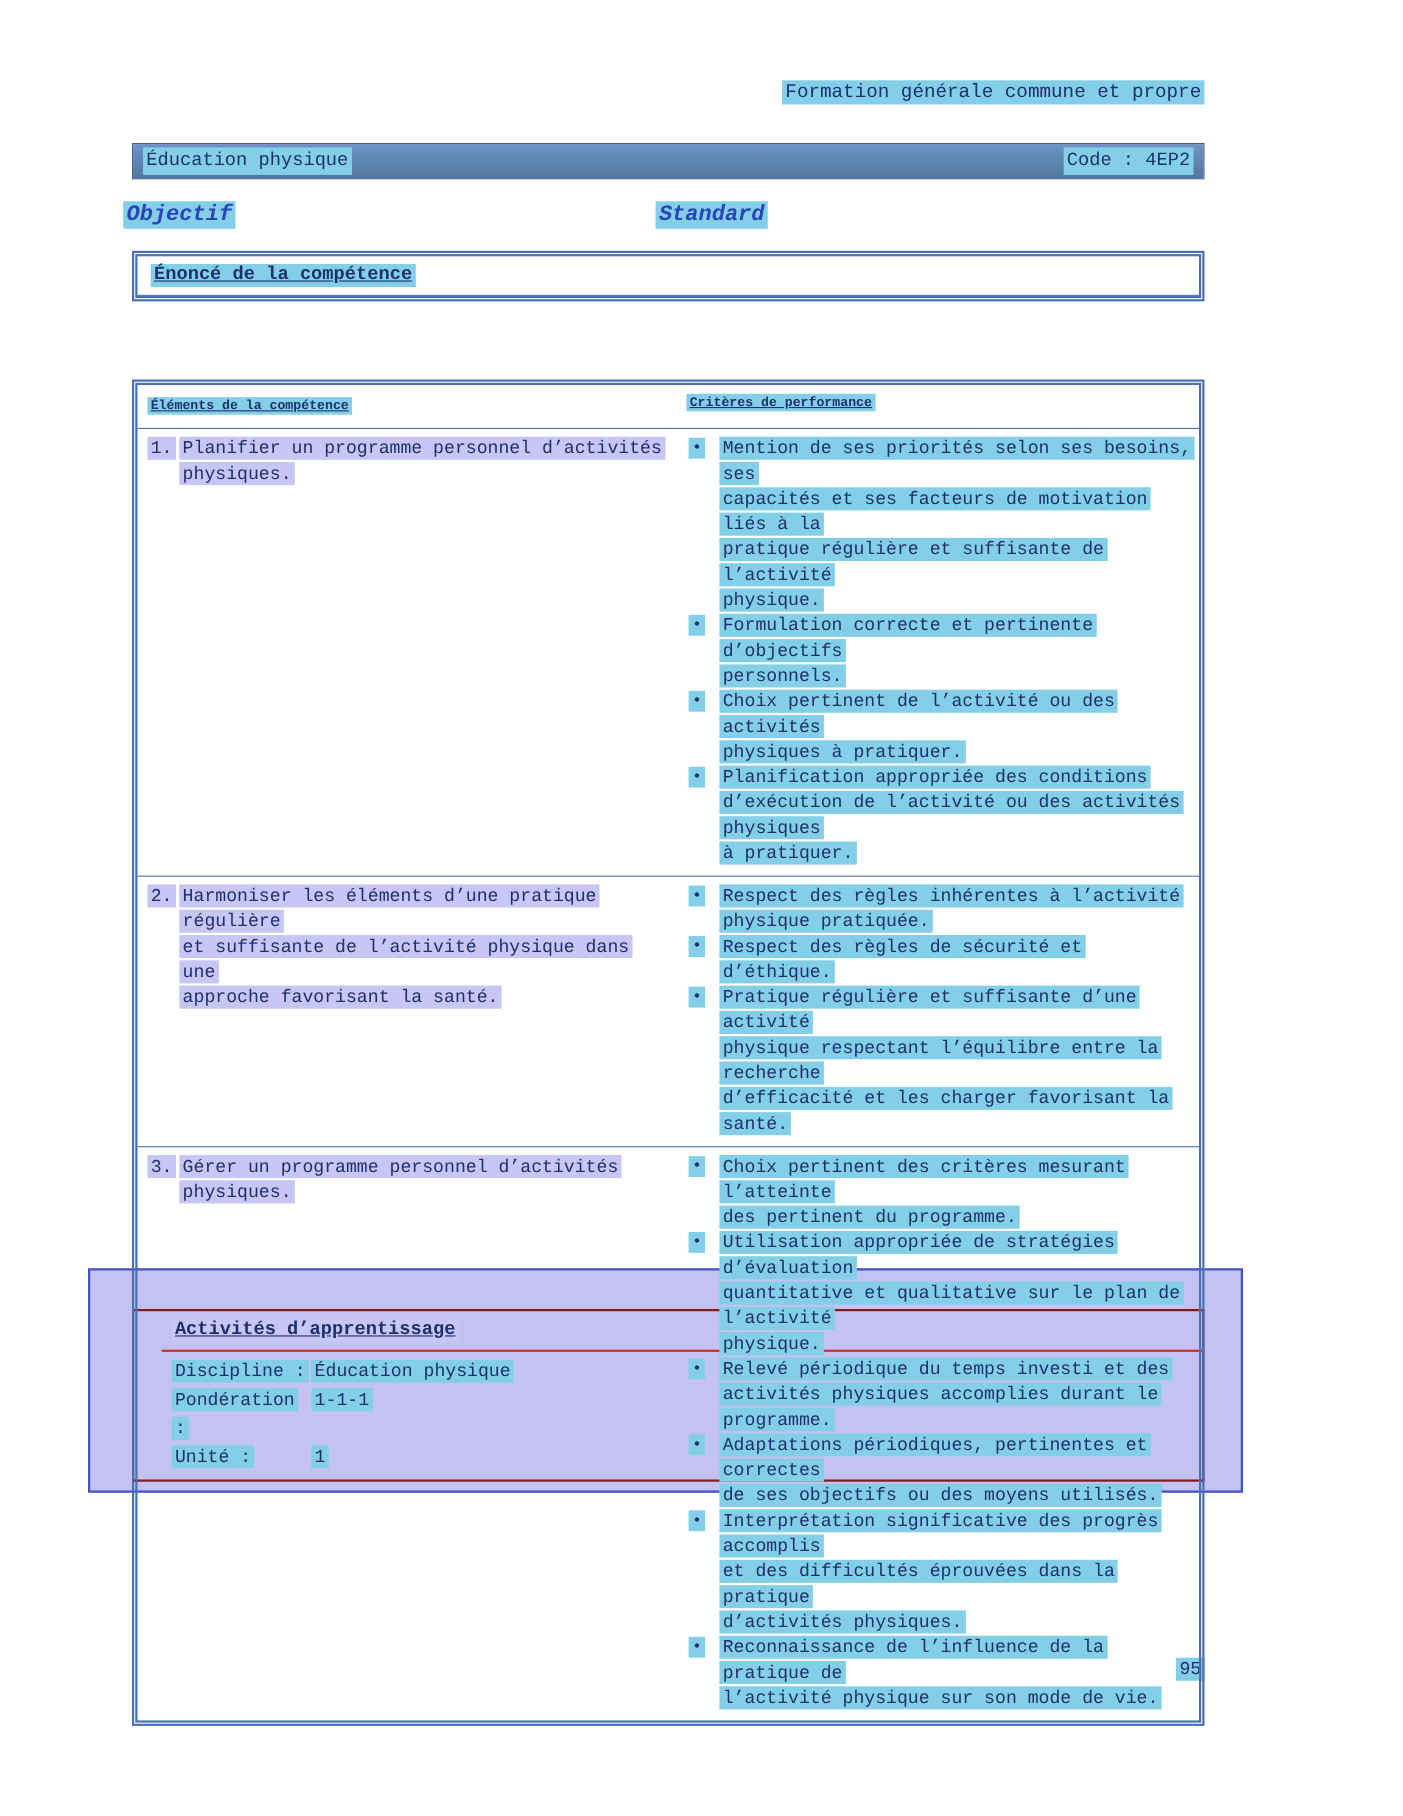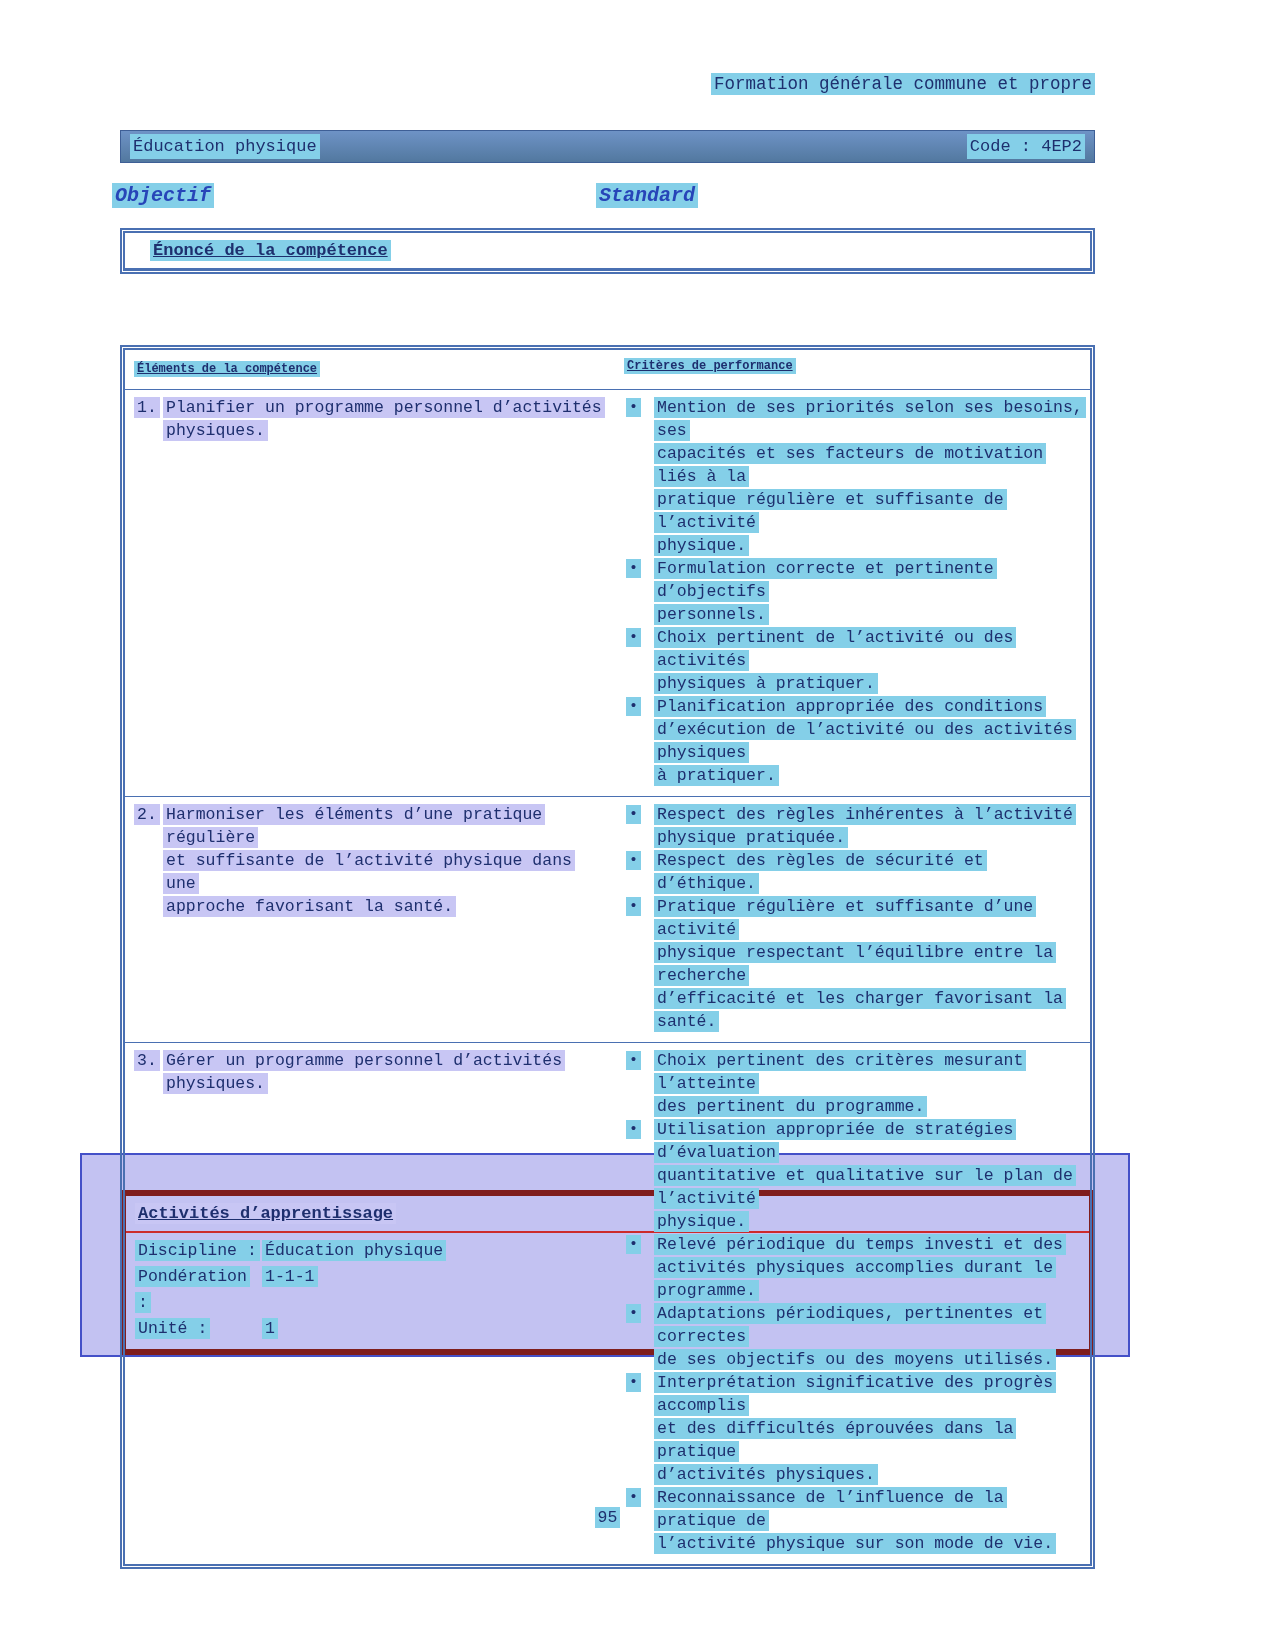--- a/index.html
+++ b/index.html
@@ -41,21 +41,21 @@
   .obj-std {
     position: absolute; top: 183px; left: 104px; width: 975px; height: 28px;
     font-size: 20px; font-weight: bold; font-style: italic; color: #2745b8;
   }
   .obj { position: absolute; left: 8px; top: 0; }
   .std { position: absolute; left: 492px; top: 0; }
 
   .dbox { border: 5px double #4a70b2; box-sizing: border-box; background: transparent; }
 
   .enonce { position: absolute; top: 228px; left: 120px; width: 975px; }
-  .box-title { padding: 6px 25px; border-bottom: 1px solid #4a70b2; font-size: 17px; }
+  .box-title { padding: 6px 12px; border-bottom: 1px solid #4a70b2; font-size: 17px; }
   .enonce-body { padding: 7px 9px 8px; }
 
   .ctable { position: absolute; top: 345px; left: 120px; width: 975px; z-index: 2; }
   .thead { display: flex; border-bottom: 1px solid #4a70b2; font-size: 12px; }
   .thead .cl { width: 497px; padding: 8px 9px; box-sizing: border-box; }
   .thead .cr { flex: 1; padding: 5px 2px; }
   .trow { display: flex; padding: 6px 0 9px; }
   .trow + .trow { border-top: 1px solid #4a70b2; }
   .cl { width: 497px; box-sizing: border-box; }
   .cr { flex: 1; }
@@ -65,34 +65,34 @@
   .crit { display: flex; }
   .cbullet { width: 28px; flex: none; padding-left: 4px; font-size: 15px; }
   .ctext { flex: 1; padding-right: 2px; }
 
   .activities {
     position: absolute; top: 1153px; left: 80px; width: 1050px; height: 204px;
     background: #c3c2f2; border: 2px solid #4450c8; z-index: 1; box-sizing: border-box;
   }
   .act-inner {
     position: absolute; left: 38px; top: 35px; width: 975px;
-    border: 6px solid #7f1d1d; box-sizing: border-box;
+    border: 2px solid #7f1d1d; box-sizing: border-box; padding-left: 25px;
   }
   .act-title { padding: 6px 9px; border-bottom: 2px solid #cc2b2b; font-size: 17px; }
   .act-fields { padding: 5px 9px 7px; line-height: 26px; }
   .fieldrow { display: flex; }
   .flabel { width: 127px; flex: none; }
 
   .footer-program {
     position: absolute; top: 1481px; left: 120px; width: 975px;
     text-align: right; padding-right: 12px;
   }
   .footer-page {
     position: absolute; top: 1506px; left: 120px; width: 975px;
-    text-align: center;
+    text-align: right;
   }
 </style>
 </head>
 <body>
 
 <div class="page">
 
   <div class="top-heading">
     <span class="hl hl-cyan">Formation générale commune et propre</span>
   </div>

